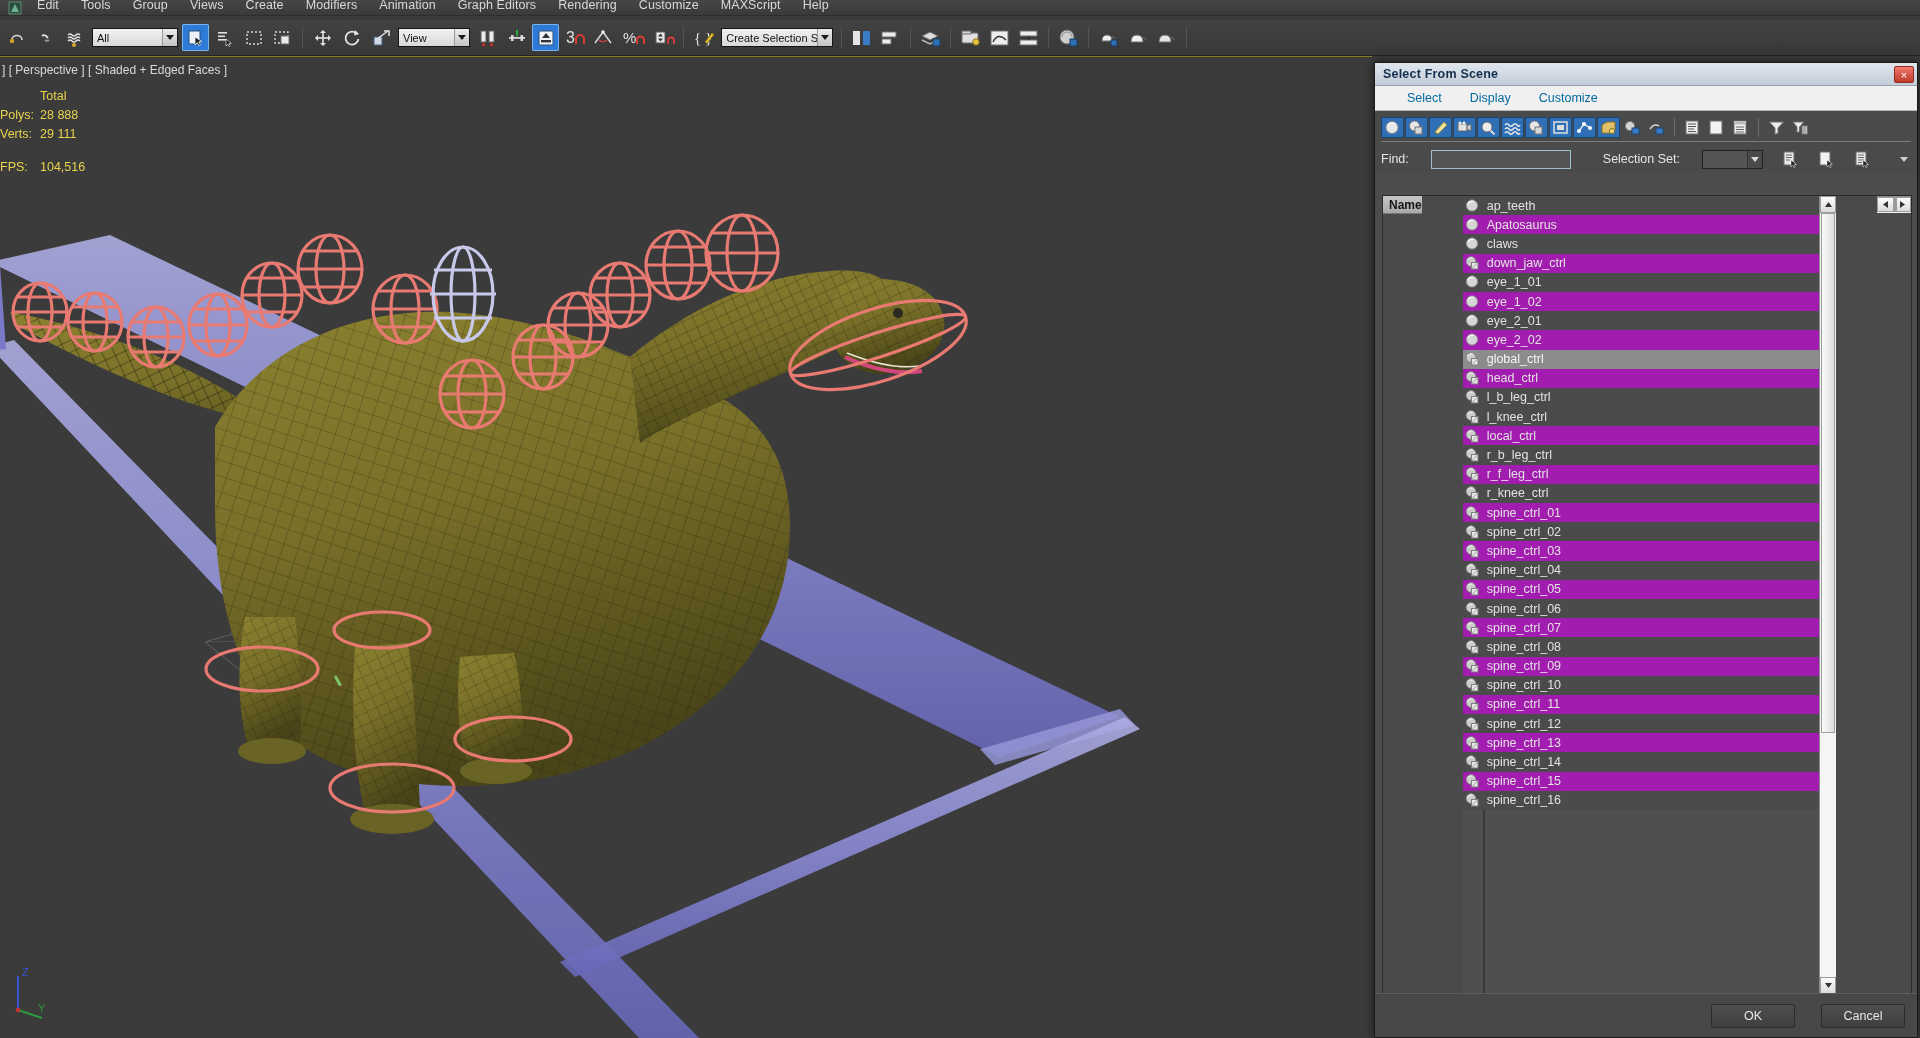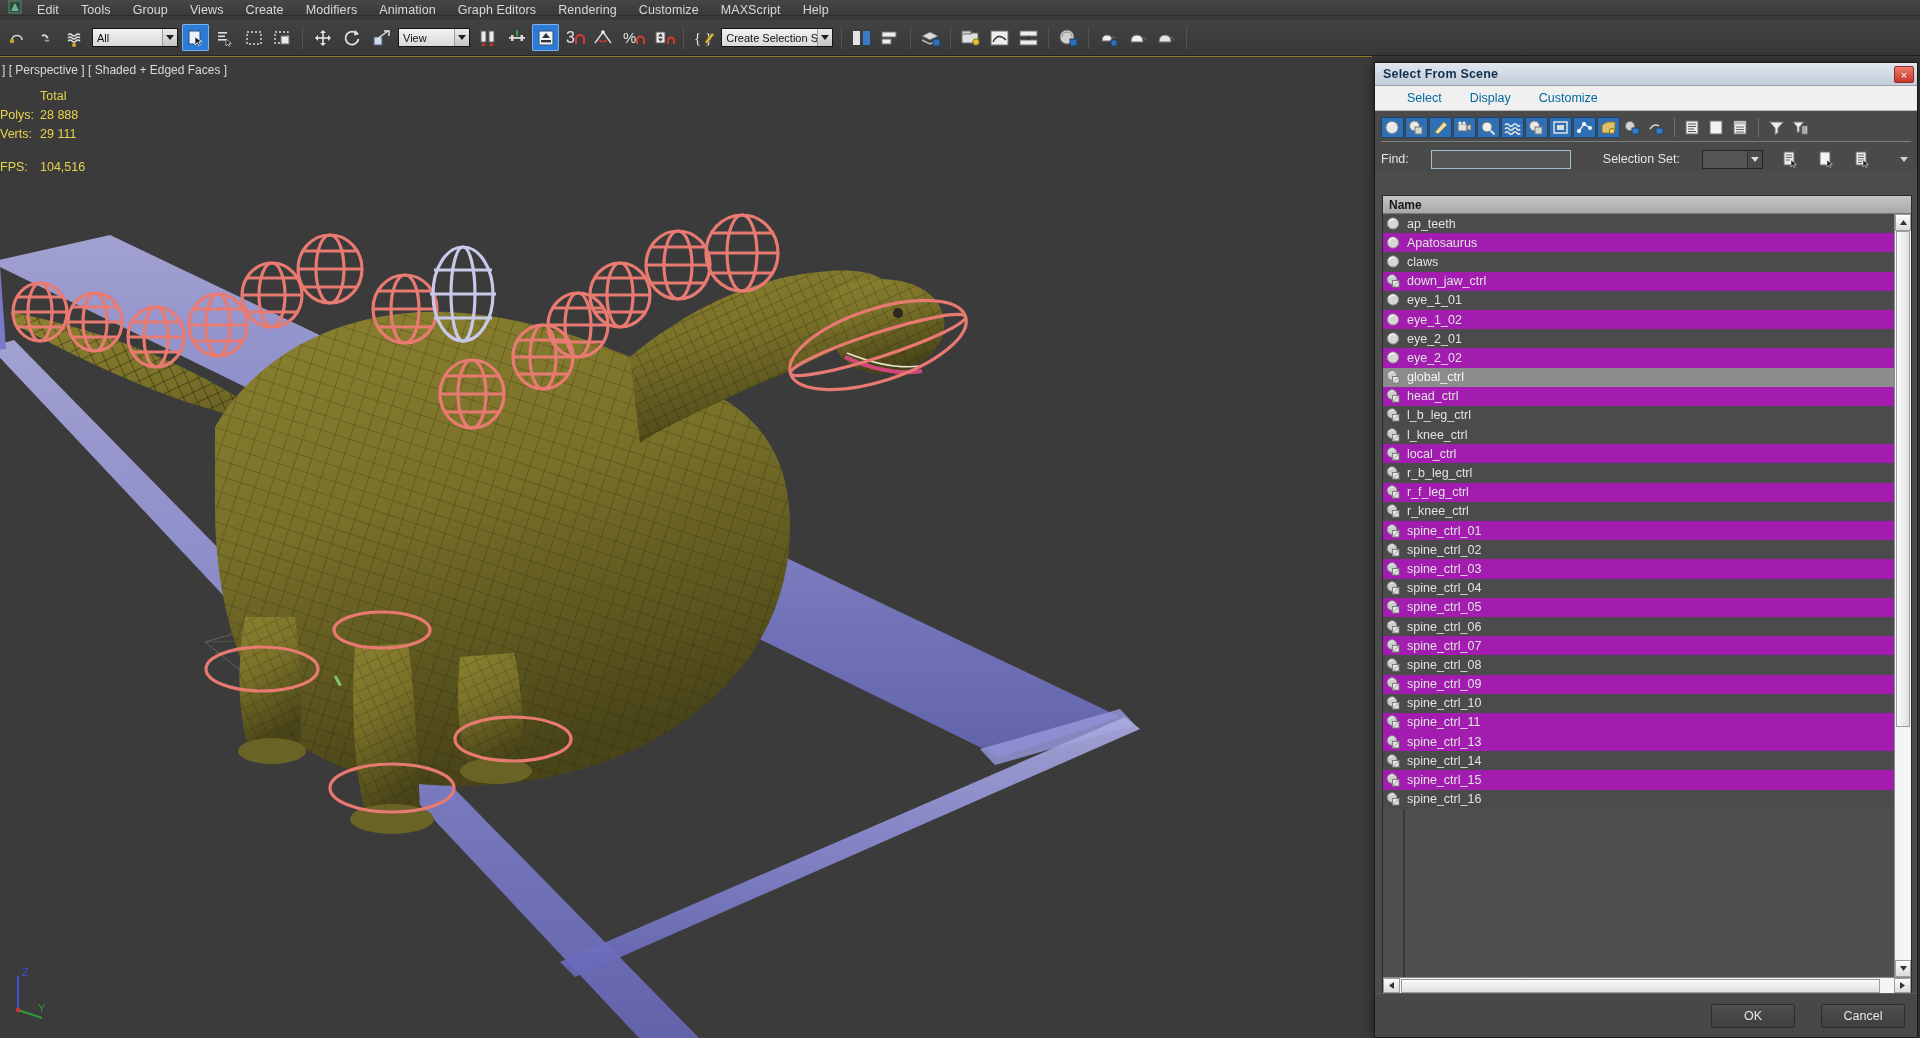--- a/index.html
+++ b/index.html
@@ -2,21 +2,21 @@
 <html><head>
 <meta charset="utf-8">
 <style>
   * { box-sizing: border-box; margin:0; padding:0; }
   html,body { width:1920px; height:1038px; overflow:hidden; background:#2b2b2b;
     font-family:"Liberation Sans", sans-serif; }
   #app { position:relative; width:1920px; height:1038px; background:#3b3b3b; }
 
   
   .menubar { position:absolute; left:0; top:0; width:1920px; height:16px;
-    background:linear-gradient(#464646,#3a3a3a); display:flex; align-items:flex-start;
+    background:linear-gradient(#464646,#3a3a3a); display:flex; align-items:flex-end;
     padding-left:8px; border-bottom:1px solid #2d2d2d; }
   .menubar .mitem { color:#d8d8d8; font-size:12.5px; padding:0 11px; line-height:20px;
     white-space:nowrap; letter-spacing:.1px; }
 
   
   .toolbar { position:absolute; left:0; top:20px; width:1920px; height:36px;
     background:linear-gradient(#424242,#383838); display:flex; align-items:center;
     padding-left:2px; border-bottom:1px solid #232323; }
   .tb-btn { width:27px; height:27px; margin:0 1px; border-radius:2px;
     display:flex; align-items:center; justify-content:center; position:relative;
@@ -78,21 +78,21 @@
   .selset .sv { flex:1; font-size:12px; color:#eee; padding:0 3px; overflow:hidden; }
   .selset .sa { width:15px; height:17px; background:#4a4a4a; display:flex;
     align-items:center; justify-content:center; border-left:1px solid #333; }
   .tri-dw { width:0;height:0;border-left:4px solid transparent;border-right:4px solid transparent;
     border-top:5px solid #dcdcdc; }
   .mini-btn { width:21px; height:21px; display:flex; align-items:center; justify-content:center;
     margin-left:3px; }
 
   
   .list-wrap { position:absolute; left:7px; top:132px; width:530px; height:800px;
-    background:#4a4a4a; border:1px solid #2a2a2a; display:flex; flex-direction:column; }
+    background:#4a4a4a; border:1px solid #2a2a2a; display:flex; flex-direction:row;gap:41px; }
   .list-head { height:18px; background:linear-gradient(#c6c6c6,#a8a8a8);
     border-bottom:1px solid #767676; display:flex; align-items:center; }
   .list-head .hc { font-size:12px; color:#161616; font-weight:700; padding-left:6px; }
   .list-scrollrow { flex:1; display:flex; min-height:0; }
   .list-body { flex:1; overflow:hidden; position:relative; background:#4f4f4f; }
   .lrow { height:19.2px; display:flex; align-items:center; position:relative; }
   .lrow.odd { background:#4b4b4b; }
   .lrow.even { background:#a21caf; }
   .lrow.sel { background:#8c8c8c; }
   .lrow .ic { width:20px; height:19px; display:flex; align-items:center; justify-content:center;
@@ -1074,20 +1074,31 @@
                 <span class="ic">
                   <svg width="15" height="14" viewBox="0 0 15 14">
                     <circle cx="6" cy="5.5" r="4.8" fill="#cdcdcd" stroke="#888"></circle>
                     <path d="M2.6 4.2 a4.4 4.4 0 0 1 5-2.2" stroke="#f5f5f5" fill="none"></path>
                     <rect x="6.5" y="6.5" width="6.5" height="6.5" fill="#e7e7e7" stroke="#7d7d7d"></rect>
                     <path d="M6.5 13 L13 6.5" stroke="#9a9a9a"></path>
                   </svg>
                 </span>
                 <span class="nm">spine_ctrl_11</span>
               </div>
+              <div class="lrow odd">
+                <span class="ic">
+                  <svg width="15" height="14" viewBox="0 0 15 14">
+                    <circle cx="6" cy="5.5" r="4.8" fill="#cdcdcd" stroke="#888"></circle>
+                    <path d="M2.6 4.2 a4.4 4.4 0 0 1 5-2.2" stroke="#f5f5f5" fill="none"></path>
+                    <rect x="6.5" y="6.5" width="6.5" height="6.5" fill="#e7e7e7" stroke="#7d7d7d"></rect>
+                    <path d="M6.5 13 L13 6.5" stroke="#9a9a9a"></path>
+                  </svg>
+                </span>
+                <span class="nm">spine_ctrl_12</span>
+              </div>
               <div class="lrow even">
                 <span class="ic">
                   <svg width="15" height="14" viewBox="0 0 15 14">
                     <circle cx="6" cy="5.5" r="4.8" fill="#cdcdcd" stroke="#888"></circle>
                     <path d="M2.6 4.2 a4.4 4.4 0 0 1 5-2.2" stroke="#f5f5f5" fill="none"></path>
                     <rect x="6.5" y="6.5" width="6.5" height="6.5" fill="#e7e7e7" stroke="#7d7d7d"></rect>
                     <path d="M6.5 13 L13 6.5" stroke="#9a9a9a"></path>
                   </svg>
                 </span>
                 <span class="nm">spine_ctrl_13</span>

